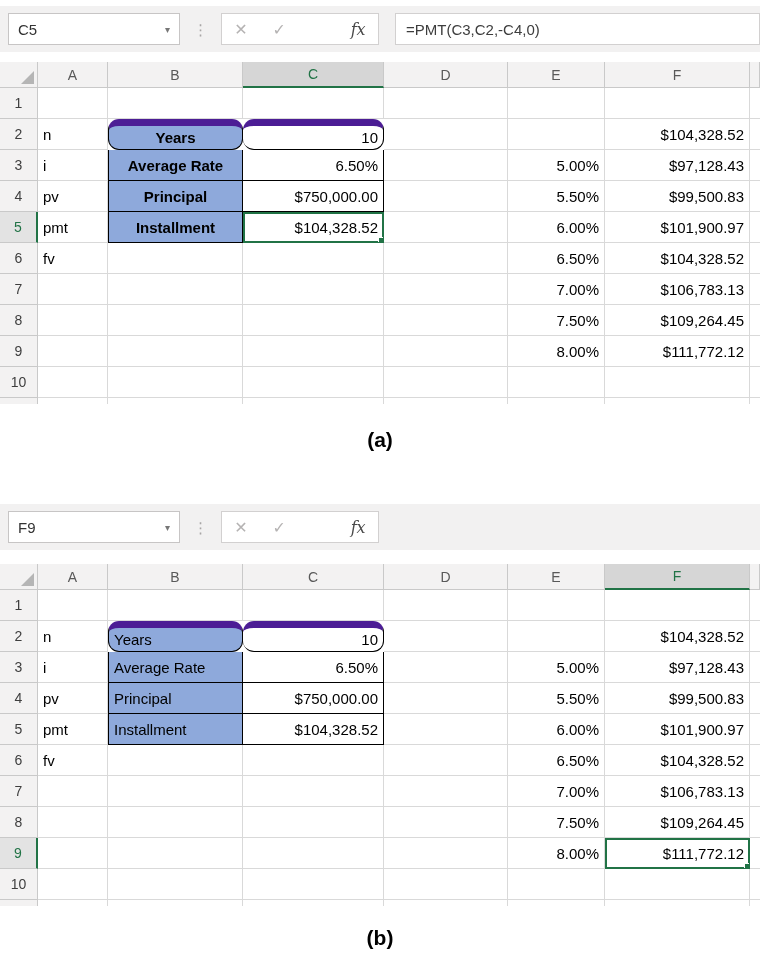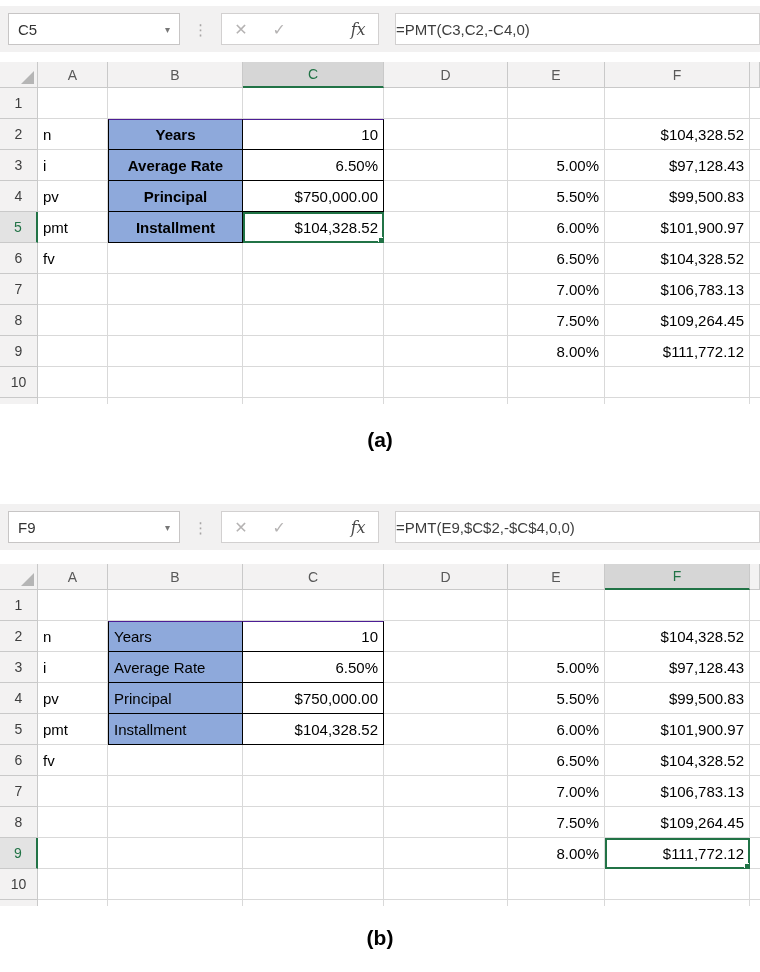--- a/index.html
+++ b/index.html
@@ -32,21 +32,21 @@
   .caret{color:#777;font-size:10px;}
   .dots{color:#a8a6a6;font-size:15px;margin:0 13px;flex:none;line-height:1;}
   .fxgroup{
     width:158px;height:32px;background:#fff;border:1px solid #d2d0d0;
     display:flex;align-items:center;justify-content:space-around;flex:none;
   }
   .icon-x,.icon-check{color:#b5b3b3;font-size:16px;}
   .icon-fx{font-family:"DejaVu Serif",serif;font-style:italic;font-size:16px;color:#4a4a4a;margin-left:40px;}
   .formulabox{
     flex:1;height:32px;margin-left:16px;background:#fff;border:1px solid #d2d0d0;
-    display:flex;align-items:center;font-size:15px;color:#3d3d3d;
+    display:flex;align-items:center;padding-left:10px;font-size:15px;color:#3d3d3d;
     white-space:nowrap;overflow:hidden;
   }
   
   .grid{margin-top:10px;background:#fff;}
   .grid-b{margin-top:14px;}
   .grow{display:flex;}
   .gcell{flex:none;position:relative;overflow:hidden;}
   .col-rowhdr{width:38px;}
   .col-A{width:70px;}
   .col-B{width:135px;}
@@ -74,21 +74,21 @@
     border-right:1px solid var(--gridline);border-bottom:1px solid var(--gridline);
     font-size:15px;white-space:nowrap;
   }
   .al-left{justify-content:flex-start;}
   .al-right{justify-content:flex-end;}
   .al-center{justify-content:center;}
   .blue{background:var(--blue);}
   .bold{font-weight:bold;}
   .boxed{border-right-color:#000;border-bottom-color:#000;}
   .boxed-left{border-left:1px solid #000;}
-  .boxed-top{border-top:1px solid #4c1d95;}
+  .boxed-top{border-top:7px solid #4c1d95;border-radius:11px;}
   .sel-cell{outline:2px solid var(--green);outline-offset:-2px;z-index:2;}
   .handle{
     position:absolute;right:-1px;bottom:-1px;width:6px;height:6px;
     background:var(--green);border:1px solid #fff;z-index:3;
   }
   .corner{background:var(--hdr-bg);border-right:1px solid var(--hdr-border);border-bottom:1px solid var(--hdr-border);height:26px;}
   .tri{
     position:absolute;right:3px;bottom:3px;width:0;height:0;
     border-left:13px solid transparent;border-bottom:13px solid #b5b5b5;
   }
@@ -252,23 +252,20 @@
     <div class="namebox">
       <span>F9</span>
       <span class="caret">▾</span>
     </div>
     <div class="dots">⋮</div>
     <div class="fxgroup">
       <span class="icon-x">✕</span>
       <span class="icon-check">✓</span>
       <span class="icon-fx">fx</span>
     </div>
-    <div class="formulabox">
-      <span>=PMT(E9,$C$2,-$C$4,0,0)</span>
-    </div>
   </div>
   <div class="grid grid-b" id="grid-b">
       <div class="grow">
         <div class="gcell corner col-rowhdr">
           <div class="tri"></div>
         </div>
         <div class="gcell hcell col-A">A</div>
         <div class="gcell hcell col-B">B</div>
         <div class="gcell hcell col-C">C</div>
         <div class="gcell hcell col-D">D</div>

